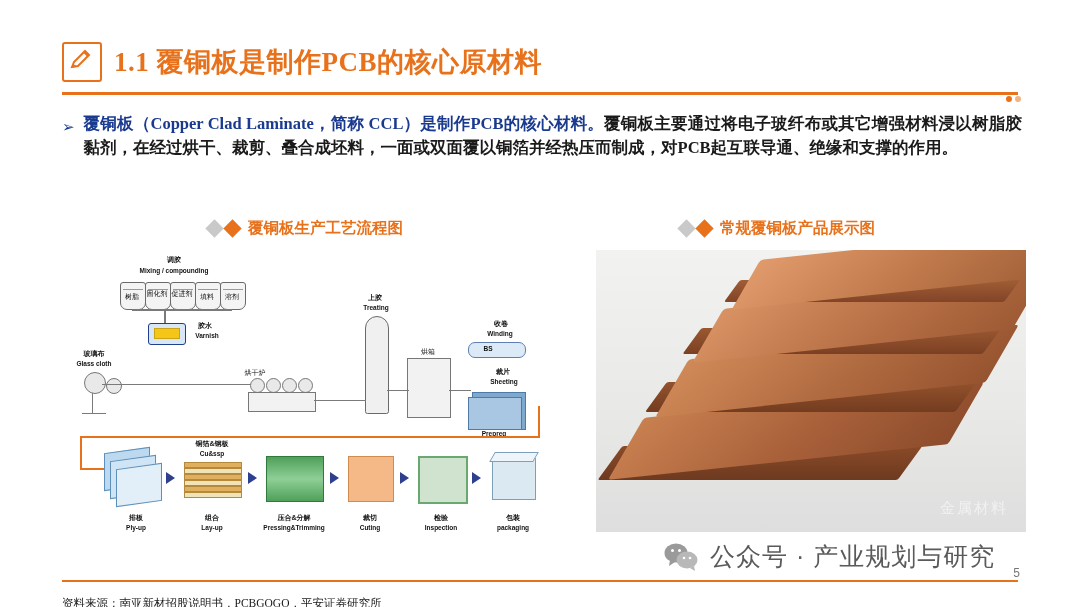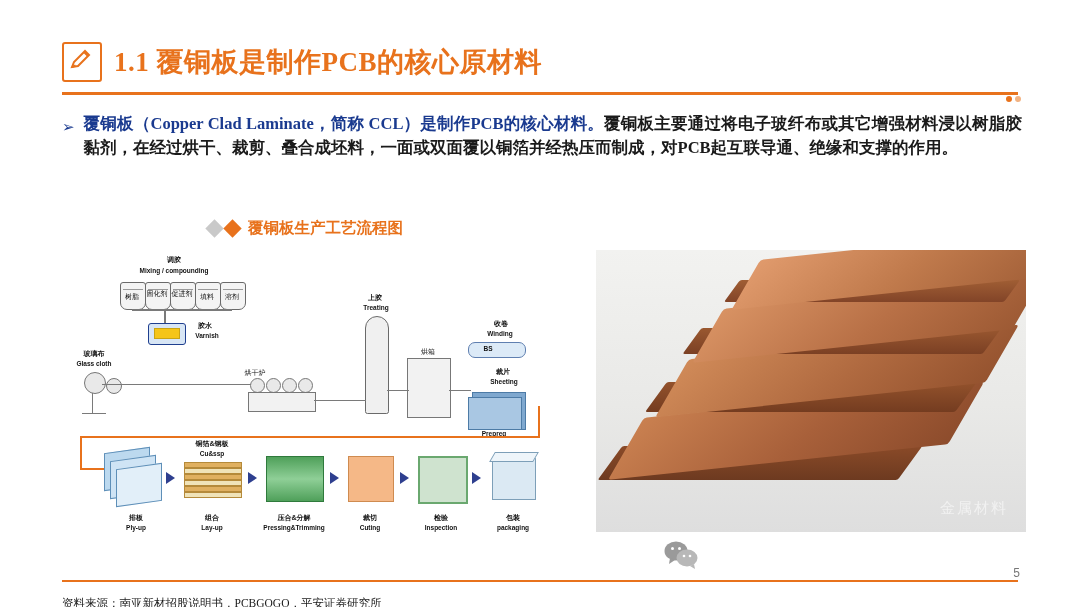--- a/index.html
+++ b/index.html
@@ -291,20 +291,25 @@
     <div class="bullet-marker">➢</div>
     <div class="body-text">
       <span class="hl">覆铜板（Copper Clad Laminate，简称 CCL）是制作PCB的核心材料。</span><span class="plain">覆铜板主要通过将电子玻纤布或其它增强材料浸以树脂胶黏剂，在经过烘干、裁剪、叠合成坯料，一面或双面覆以铜箔并经热压而制成，对PCB起互联导通、绝缘和支撑的作用。</span>
     </div>
   </div>
 
   <div class="sub-header" id="sub-header-left">
     <span class="diamond gray"></span>
     <span class="diamond orange"></span>
     <span class="label">覆铜板生产工艺流程图</span>
+  </div>
+  <div class="sub-header" id="sub-header-right">
+    <span class="diamond gray"></span>
+    <span class="diamond orange"></span>
+    <span class="label">常规覆铜板产品展示图</span>
   </div>
 
   <div class="diagram">
 
     <div class="dg-label dg-cn b" style="left:92px; top:6px; width:40px;">调胶</div>
     <div class="dg-label b" style="left:60px; top:17px; width:104px;">Mixing / compounding</div>
 
     <div class="tank" style="left:58px; top:32px;"></div>
     <div class="tank" style="left:83px; top:32px;"></div>
     <div class="tank" style="left:108px; top:32px;"></div>
@@ -432,19 +437,20 @@
         <ellipse cx="12" cy="11" rx="11.5" ry="9.5" fill="#9a9a9a"></ellipse>
         <polygon points="6,18 5,24 11,20" fill="#9a9a9a"></polygon>
         <ellipse cx="23" cy="18" rx="10.5" ry="8.5" fill="#b8b8b8"></ellipse>
         <polygon points="30,24 31,29 26,26" fill="#b8b8b8"></polygon>
         <circle cx="8.5" cy="8.5" r="1.5" fill="#ffffff"></circle>
         <circle cx="15.5" cy="8.5" r="1.5" fill="#ffffff"></circle>
         <circle cx="20" cy="16" r="1.3" fill="#ffffff"></circle>
         <circle cx="26" cy="16" r="1.3" fill="#ffffff"></circle>
       </svg>
     </div>
+    <div class="wechat-text">公众号 · 产业规划与研究</div>
   </div>
 
   <div class="page-num">5</div>
   <div class="footer-rule"></div>
   <div class="source">资料来源：南亚新材招股说明书，PCBGOGO，平安证券研究所</div>
 
 </div>
 
 </body></html>

